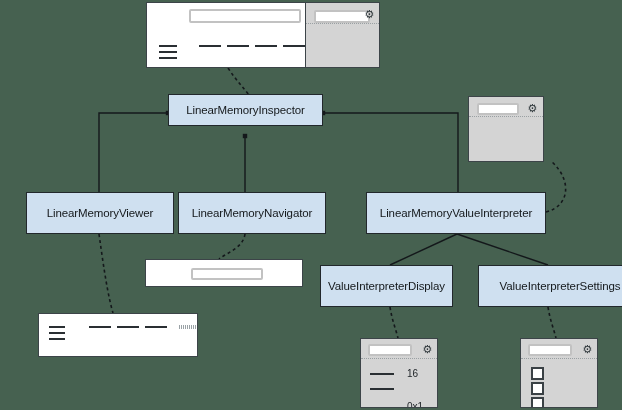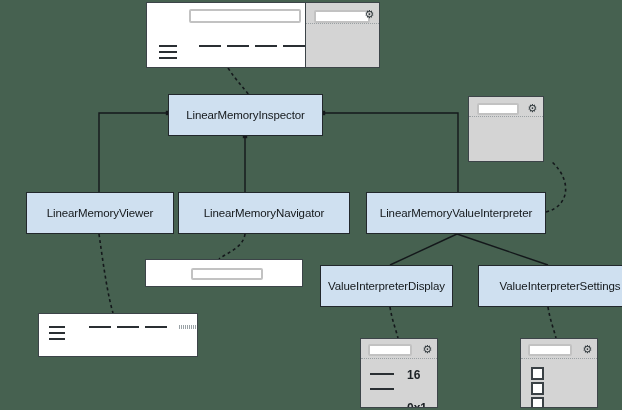--- a/index.html
+++ b/index.html
@@ -82,24 +82,23 @@
   }
   .chk {
     position: absolute;
     box-sizing: border-box;
     width: 13px; height: 13px;
     border: 2px solid #3a4145;
     background: #ffffff;
   }
   .valtxt {
     position: absolute;
-    font-size: 12px;
+    font-size: 10px;
     color: #1c2125;
     font-family: "Liberation Sans", sans-serif;
-    font-weight: bold;
   }
   svg#wires {
     position: absolute;
     left: 0; top: 0;
     width: 622px; height: 410px;
     z-index: 2;
     pointer-events: none;
   }
 </style>
 </head>
@@ -118,27 +117,27 @@
       <path d="M 245 234 C 243 248, 228 252, 219 259" fill="none" stroke="#14181b" stroke-width="1.6" stroke-dasharray="3,3"></path>
       <path d="M 99 234 C 104 270, 108 296, 113 313" fill="none" stroke="#14181b" stroke-width="1.6" stroke-dasharray="3,3"></path>
       <path d="M 390 307 C 392 320, 396 330, 398 338" fill="none" stroke="#14181b" stroke-width="1.6" stroke-dasharray="3,3"></path>
       <path d="M 548 307 C 550 320, 554 330, 556 338" fill="none" stroke="#14181b" stroke-width="1.6" stroke-dasharray="3,3"></path>
       <rect x="165.8" y="110.8" width="4.4" height="4.4" fill="#14181b"></rect>
       <rect x="320.8" y="110.8" width="4.4" height="4.4" fill="#14181b"></rect>
       <rect x="242.8" y="133.8" width="4.4" height="4.4" fill="#14181b"></rect>
     </svg>
 
   <div id="node-layer">
-      <div class="node" style="left: 168px; top: 94px; width: 155px; height: 42px; background: rgb(207, 224, 240); border-color: rgb(34, 40, 44);">
+      <div class="node" style="left: 168px; top: 94px; width: 155px; height: 32px; background: rgb(207, 224, 240); border-color: rgb(34, 40, 44);">
         <span>LinearMemoryInspector</span>
       </div>
       <div class="node" style="left: 26px; top: 192px; width: 148px; height: 42px; background: rgb(207, 224, 240); border-color: rgb(34, 40, 44);">
         <span>LinearMemoryViewer</span>
       </div>
-      <div class="node" style="left: 178px; top: 192px; width: 172px; height: 42px; background: rgb(207, 224, 240); border-color: rgb(34, 40, 44);">
+      <div class="node" style="left: 178px; top: 192px; width: 148px; height: 42px; background: rgb(207, 224, 240); border-color: rgb(34, 40, 44);">
         <span>LinearMemoryNavigator</span>
       </div>
       <div class="node" style="left: 366px; top: 192px; width: 180px; height: 42px; background: rgb(207, 224, 240); border-color: rgb(34, 40, 44);">
         <span>LinearMemoryValueInterpreter</span>
       </div>
       <div class="node" style="left: 320px; top: 265px; width: 133px; height: 42px; background: rgb(207, 224, 240); border-color: rgb(34, 40, 44);">
         <span>ValueInterpreterDisplay</span>
       </div>
       <div class="node" style="left: 478px; top: 265px; width: 164px; height: 42px; background: rgb(207, 224, 240); border-color: rgb(34, 40, 44);">
         <span>ValueInterpreterSettings</span>

